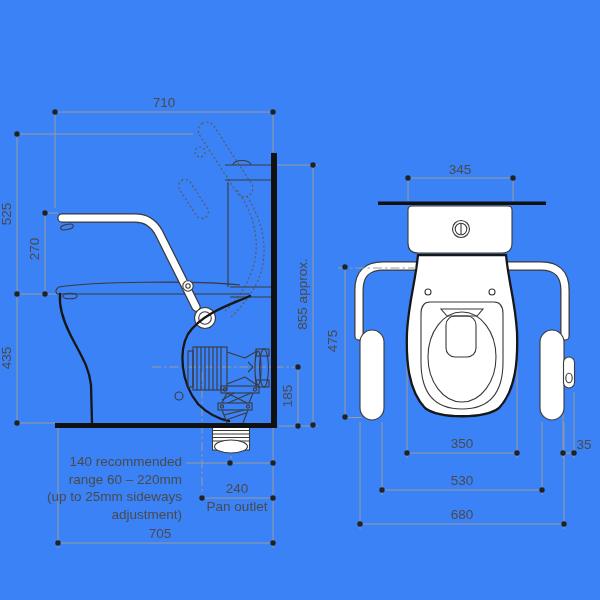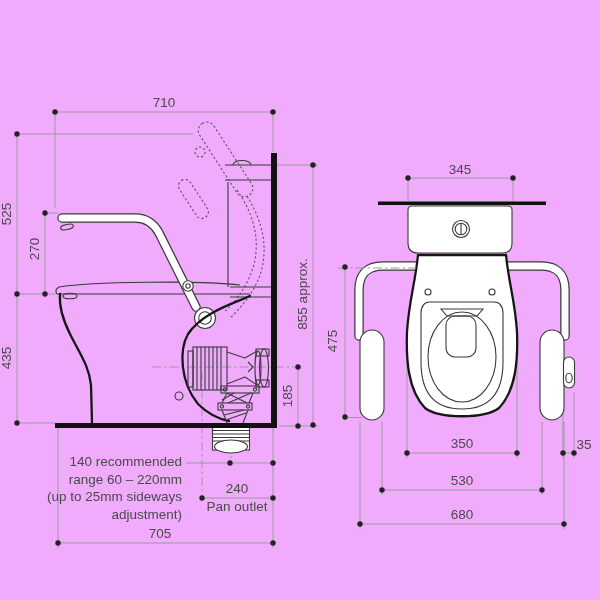--- a/index.html
+++ b/index.html
@@ -1,16 +1,16 @@
 <!DOCTYPE html>
 <html><head>
 <meta charset="utf-8">
 <style>
   html,body{margin:0;padding:0;background:#ffffff;}
-  .canvas{position:relative;width:600px;height:600px;background:#f0abfc;overflow:hidden;
+  .canvas{position:relative;width:600px;height:600px;background:#3b82f6;overflow:hidden;
           font-family:"Liberation Sans", sans-serif;text-decoration:underline;}
   svg{display:block;}
   text{font-family:"Liberation Sans", sans-serif;font-size:13.5px;fill:#4a4a4a;}
   .dim{stroke:#9b9b9b;stroke-width:1;fill:none;}
   .cl{stroke:#9b9b9b;stroke-width:1;fill:none;stroke-dasharray:9 3 2.5 3;}
   .thin{stroke:#3a3a3a;stroke-width:1.1;fill:none;}
   .thinw{stroke:#3a3a3a;stroke-width:1.1;fill:#ffffff;}
   .bold{stroke:#161616;stroke-width:2.3;fill:none;stroke-linecap:round;}
   .boldw{stroke:#161616;stroke-width:2.3;fill:#ffffff;}
   .dash{stroke:#5a5a5a;stroke-width:1.1;fill:none;stroke-dasharray:2.2 2.2;}

